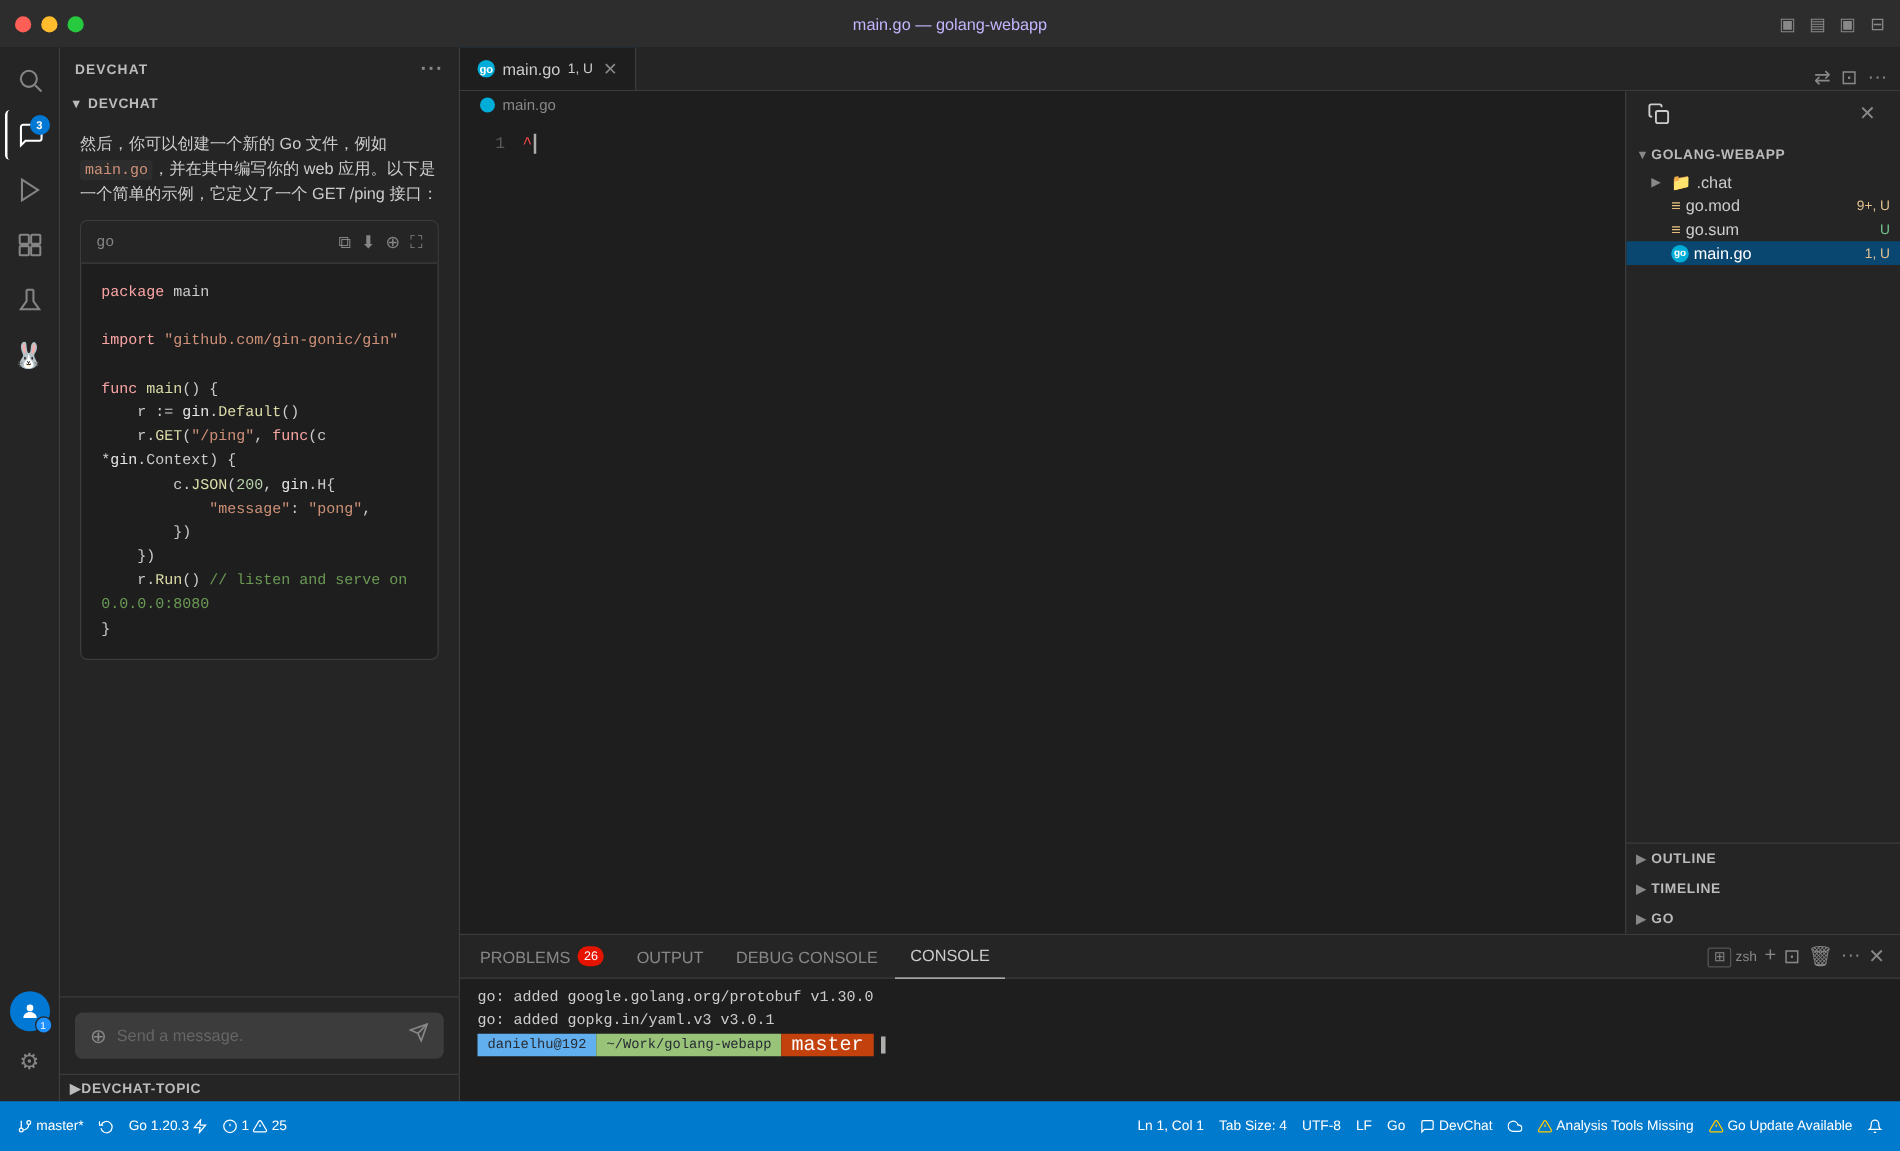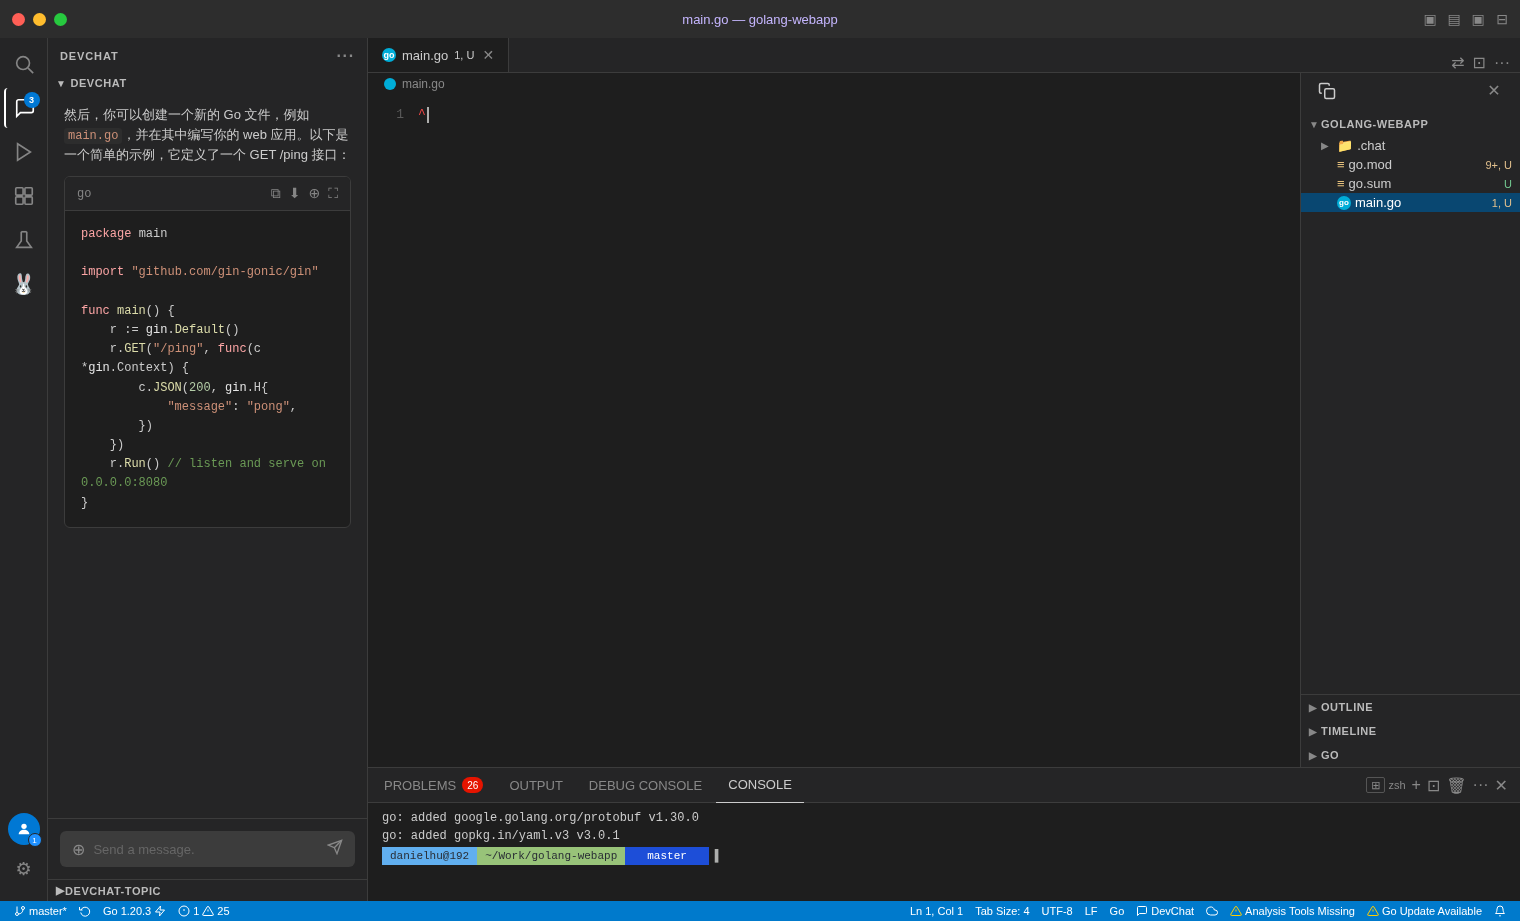--- a/index.html
+++ b/index.html
@@ -561,36 +561,36 @@
     .prompt-path {
       background: #98c379;
       color: #282c34;
       padding: 0 8px;
       font-size: 11px;
       height: 18px;
       display: flex;
       align-items: center;
     }
     .prompt-branch {
-      background: #1d4ed8;
+      background: #c2410c;
       color: white;
-      padding: 0 22px;
-      font-size: 11px;
+      padding: 0 8px;
+      font-size: 16px;
       height: 18px;
       display: flex;
       align-items: center;
     }
     .prompt-cursor {
       margin-left: 6px;
       color: #aeafad;
     }
 
     
     .statusbar {
-      height: 20px;
+      height: 40px;
       background: #007acc;
       display: flex;
       align-items: center;
       padding: 0 8px;
       font-size: 11px;
       color: white;
       flex-shrink: 0;
       gap: 0;
       text-align: right;
     }

